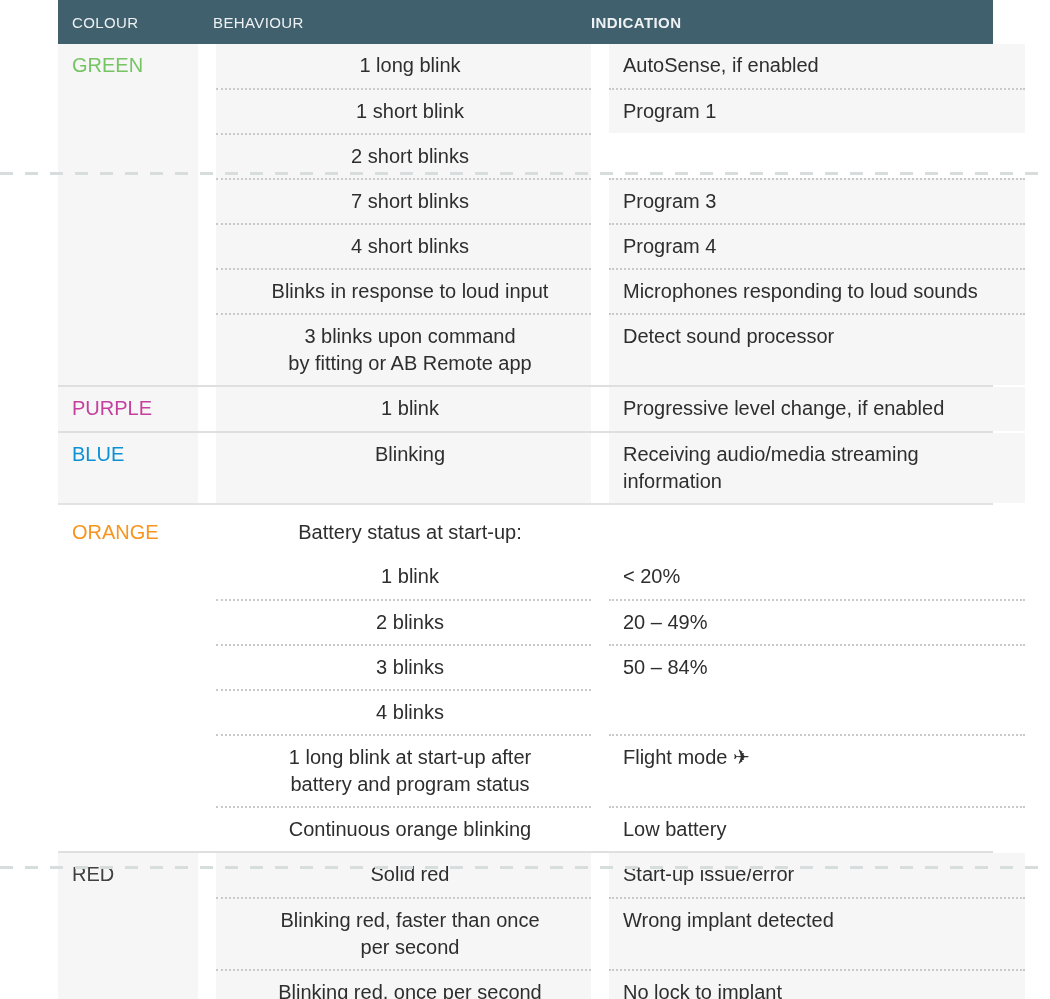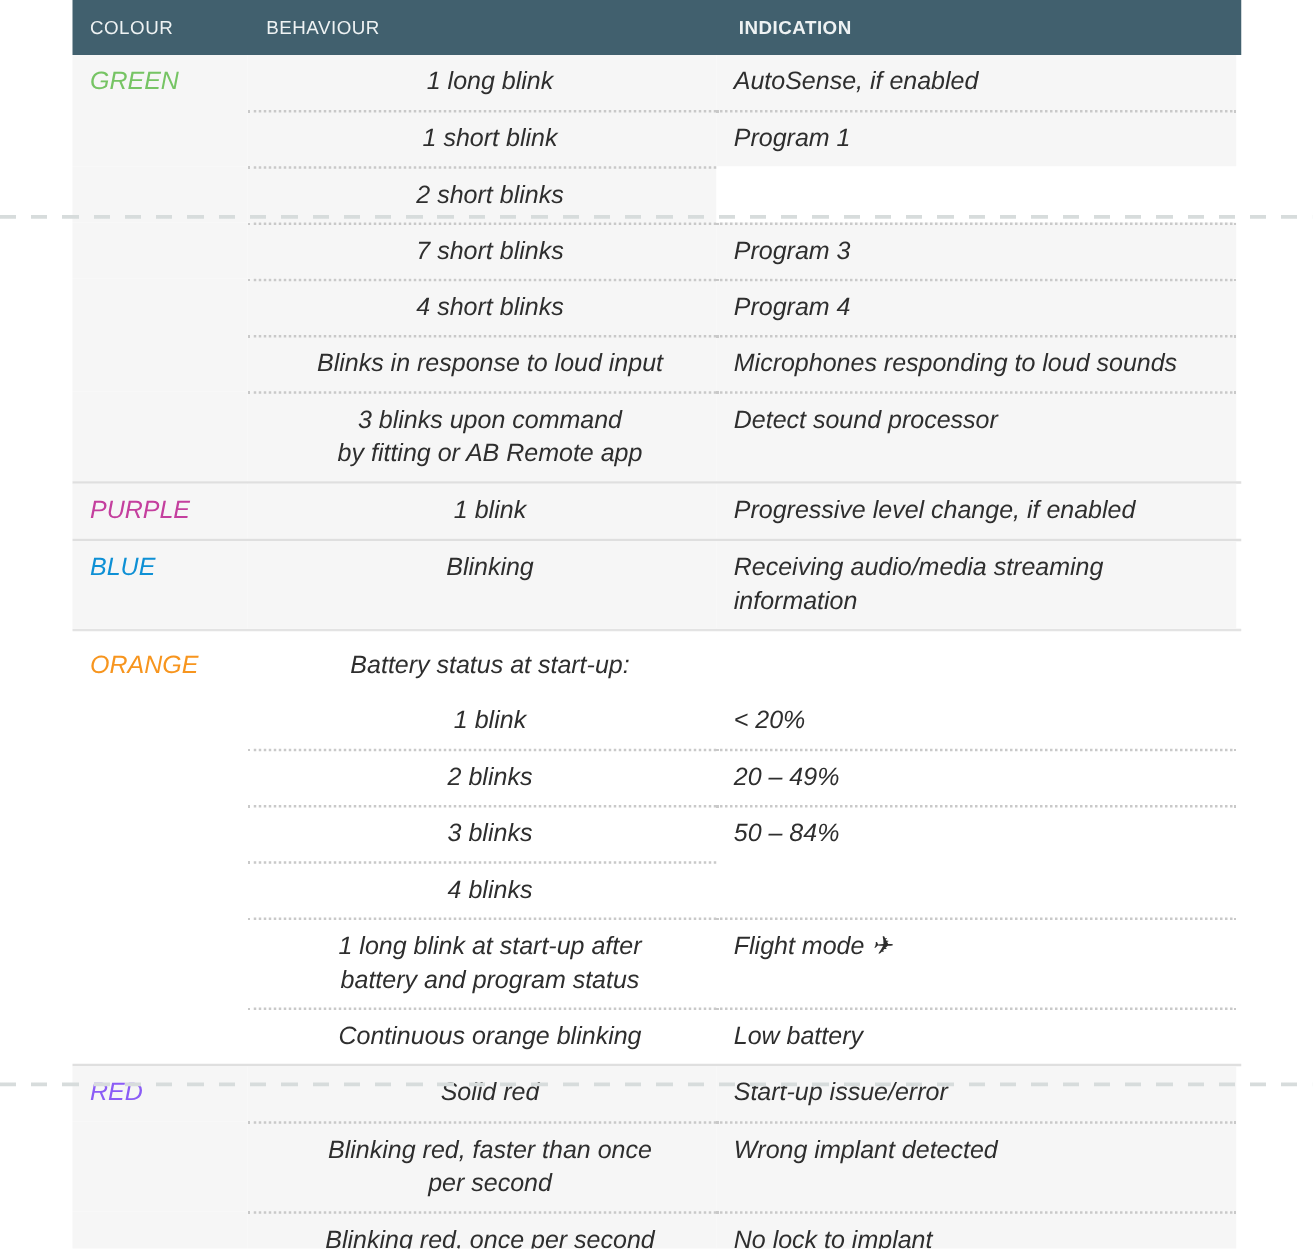--- a/index.html
+++ b/index.html
@@ -28,23 +28,22 @@
 
   .section { position:relative; }
   .section.shaded .cell { background:#f6f6f6; }
   .section.bt { border-top:2px solid #dfdfdf; }
   .section.bb { border-bottom:2px solid #e3e3e3; }
   .section.gap-top { margin-top:6px; }
 
   .row {
     display:grid;
     grid-template-columns:140px 375px 416px;
-    column-gap:0;
+    column-gap:18px;
     min-height:44px;
-    font-style:italic;
   }
   .cell {
     padding-top:8px; padding-bottom:8px;
     font-size:20px;
     line-height:27px;
     white-space:pre-line;
   }
   .col1 { padding-left:14px; }
   .col2 { padding-left:13px;text-align:center; }
   .col3 { padding-left:14px; }
@@ -155,21 +154,21 @@
             <div class="cell col3">Flight mode ✈</div>
           </div>
           <div class="row sep">
             <div class="cell col1"></div>
             <div class="cell col2">Continuous orange blinking</div>
             <div class="cell col3">Low battery</div>
           </div>
         </div>
         <div class="section shaded bt">
           <div class="row">
-            <div class="cell col1"><span class="colour-label" style="color: #8b5cf6;">RED</span></div>
+            <div class="cell col1"><span class="colour-label" style="color: #404040;">RED</span></div>
             <div class="cell col2">Solid red</div>
             <div class="cell col3">Start-up issue/error</div>
           </div>
           <div class="row sep">
             <div class="cell col1"></div>
             <div class="cell col2">Blinking red, faster than once
 per second</div>
             <div class="cell col3">Wrong implant detected</div>
           </div>
           <div class="row sep">

